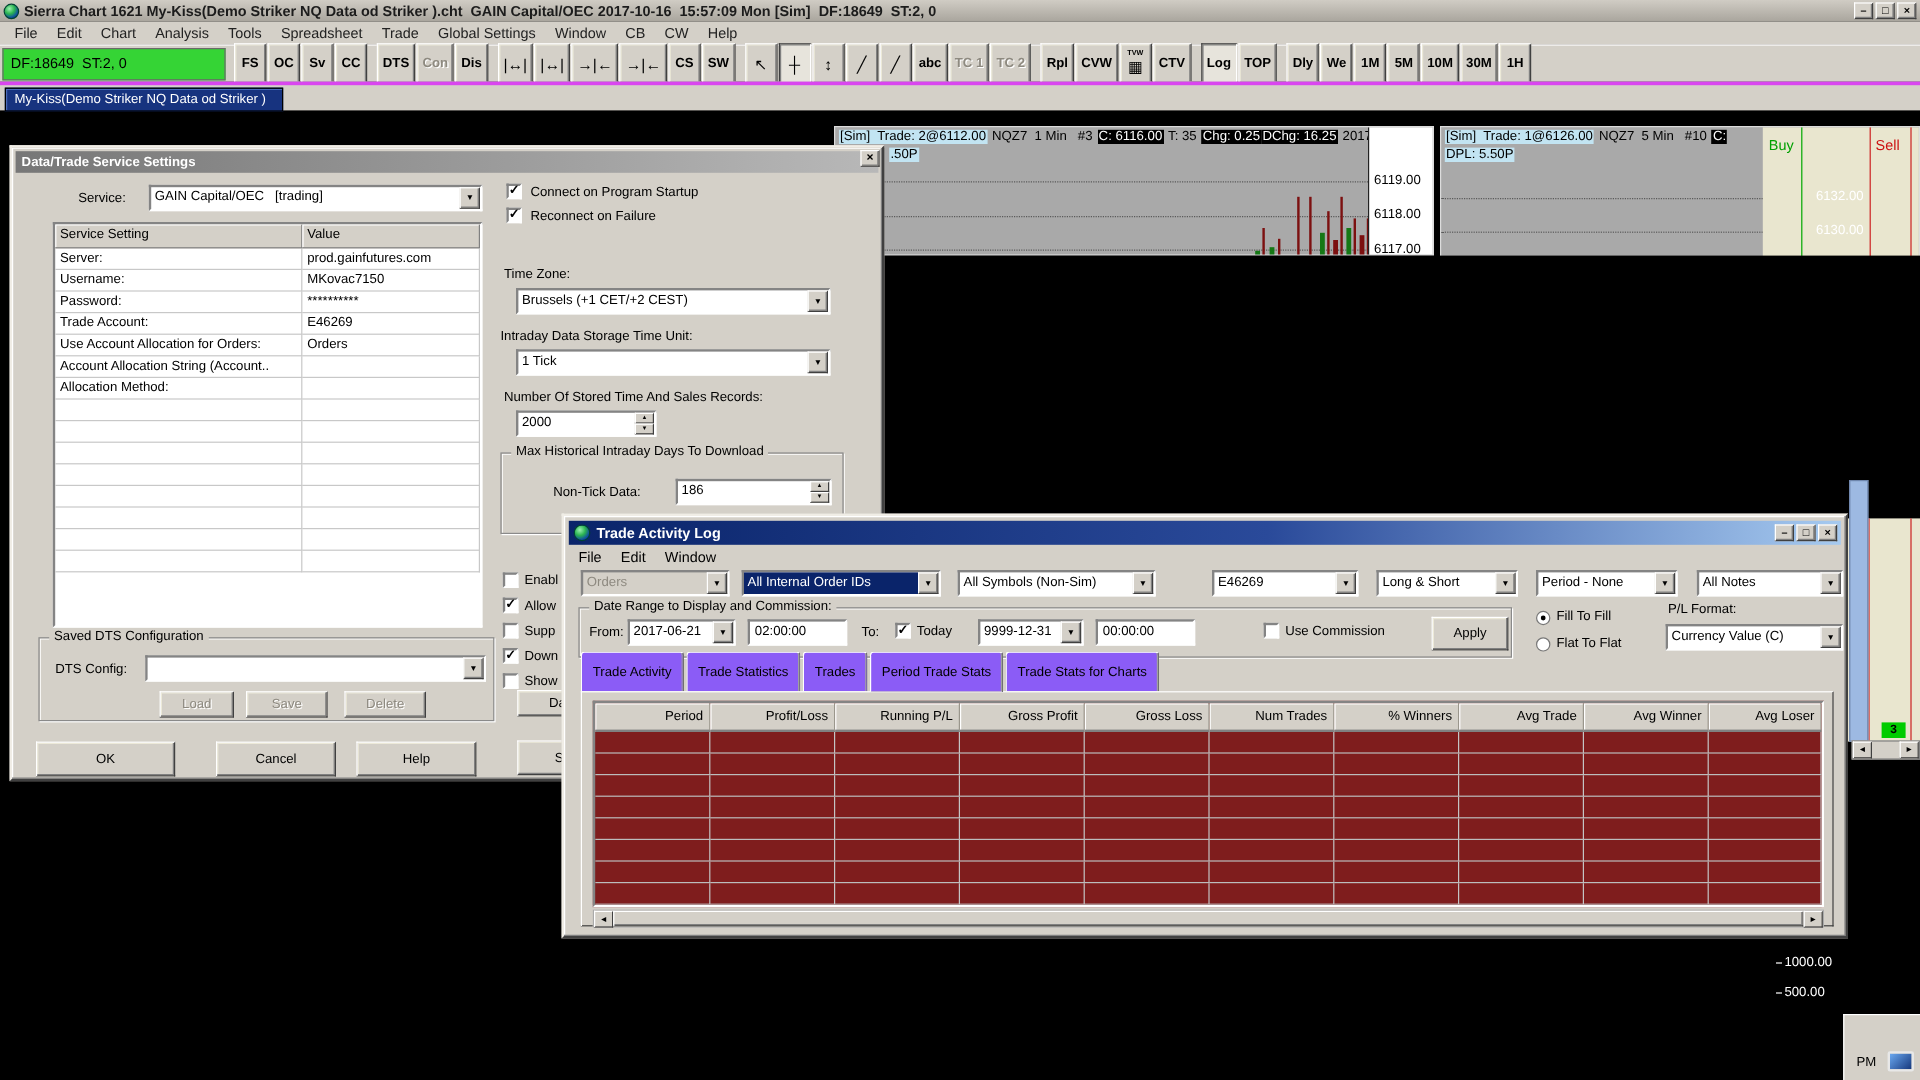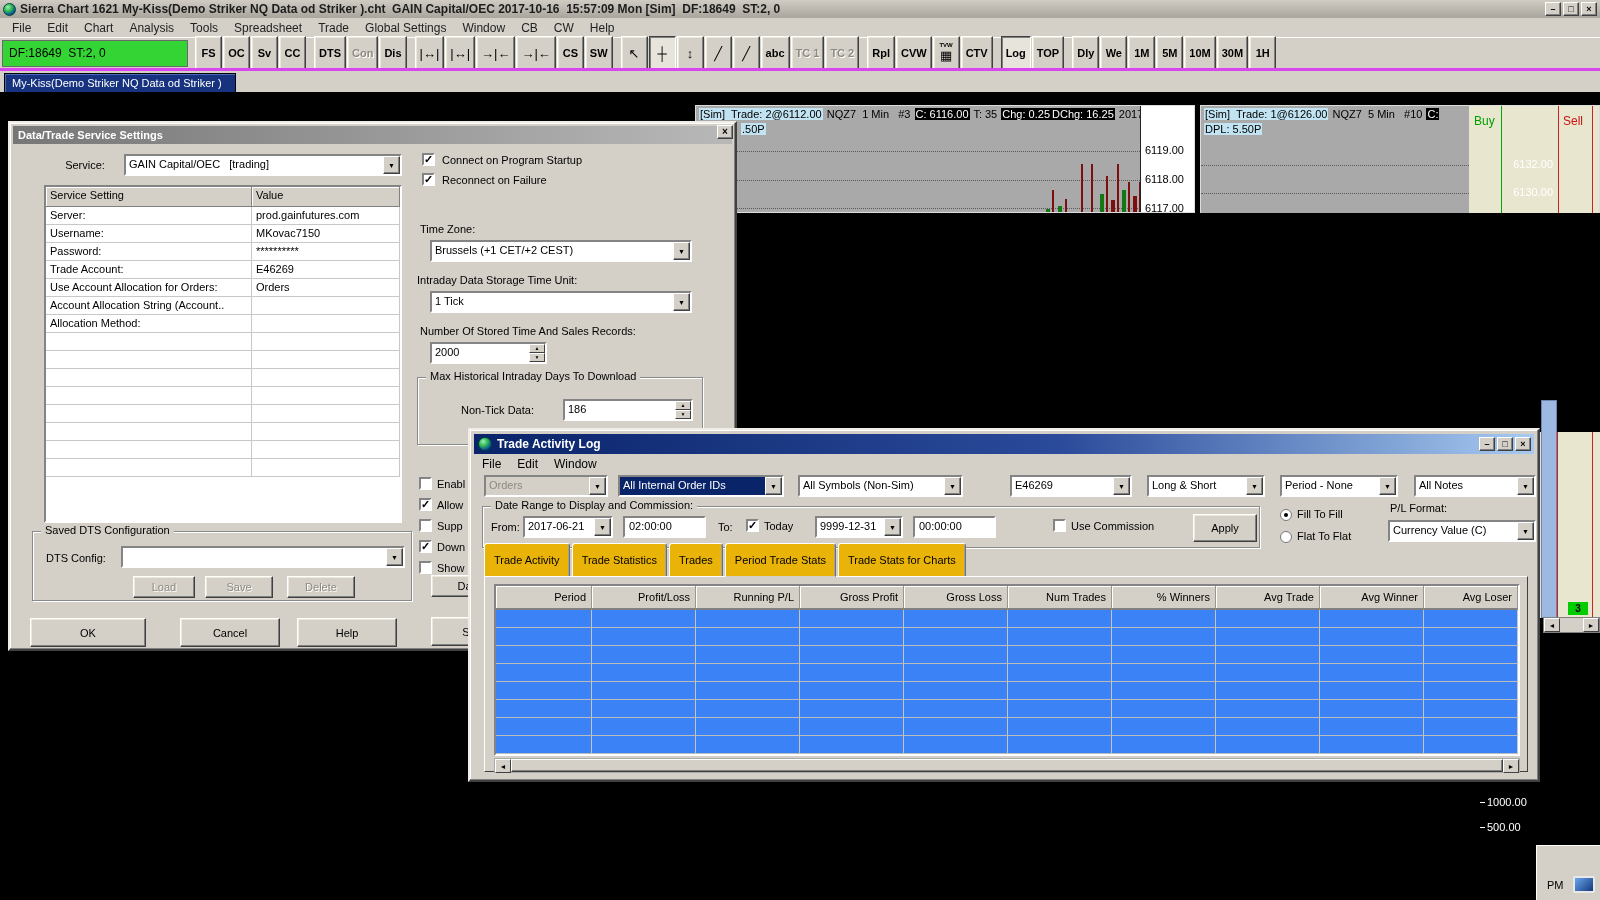--- a/index.html
+++ b/index.html
@@ -124,26 +124,26 @@
     border:2px solid;border-color:#f0ede6 #404040 #404040 #f0ede6;box-shadow:inset -1px -1px 0 #808080,inset 1px 1px 0 #fff}
   #tal-title{position:absolute;left:4px;top:4px;width:1060px;height:20px;
     background:linear-gradient(90deg,#0a246a,#2a4a9a 55%,#a6caf0);color:#fff;font-weight:bold;
     display:flex;align-items:center;gap:5px;padding-left:4px;font-size:12px}
   #tal-title .winctl{margin-left:auto;display:flex;padding-right:3px}
   #tal-menu{position:absolute;left:4px;top:25px;height:18px;display:flex;align-items:center;font-size:12px}
   #tal-filters{position:absolute;left:0;top:44px;width:1072px;height:27px}
   #tal-dategroup{position:absolute;left:12px;top:76px;width:778px;height:42px;border:1px solid #8a8a8a;
     box-shadow:inset 1px 1px 0 #fff,1px 1px 0 #fff}
   #tal-tabs{position:absolute;left:14px;top:119px;height:28px;display:flex;align-items:flex-end}
-  .ttab{height:23px;padding:16px 9px;display:flex;align-items:center;background:#eab308;margin-right:2px;
+  .ttab{height:23px;padding:16px 9px;display:flex;align-items:center;background:#8b5cf6;margin-right:2px;
     border:1px solid;border-color:#fff #707070 #d4d0c8 #fff;border-radius:3px 3px 0 0;box-shadow:inset -1px 0 0 #a0a0a0}
   .ttab.active{height:28px;position:relative;z-index:2}
   #tal-panel{position:absolute;left:14px;top:146px;width:1044px;height:196px;background:#d4d0c8;
     border:1px solid;border-color:#fff #404040 #404040 #fff}
-  #tal-table{position:absolute;left:9px;top:7px;width:1026px;height:172px;background:#3b82f6;
+  #tal-table{position:absolute;left:9px;top:7px;width:1026px;height:172px;background:#7f1d1d;
     border:2px solid;border-color:#848484 #fff #fff #848484;display:grid;
     grid-template-columns:96px repeat(8,104px) 1fr;grid-template-rows:24px repeat(8,18px);overflow:hidden}
   .tt-cell{border-right:1px solid #c4c4c4;border-bottom:1px solid #bcbcbc}
   .tt-head{background:#d4d0c8;text-align:right;padding:5px 5px 0 0;border-right:1px solid #9a968c;
     border-bottom:2px solid #808080;box-shadow:inset 1px 1px 0 #fff}
   #tal-scroll{position:absolute;left:9px;top:181px;width:1026px;height:15px;background:#e4e1d8;border:1px solid #aaa}
   #tal-scroll .thumb{position:absolute;left:16px;right:16px;top:0;height:13px;background:#d4d0c8;
     border:1px solid;border-color:#fff #404040 #404040 #fff;box-shadow:inset -1px -1px 0 #808080}
 </style>
 </head>

